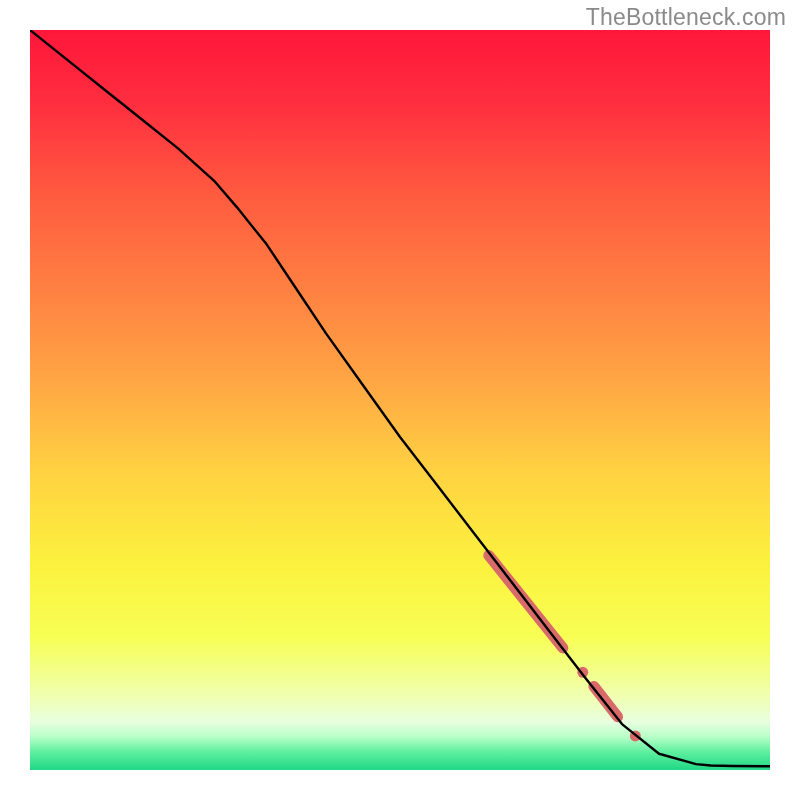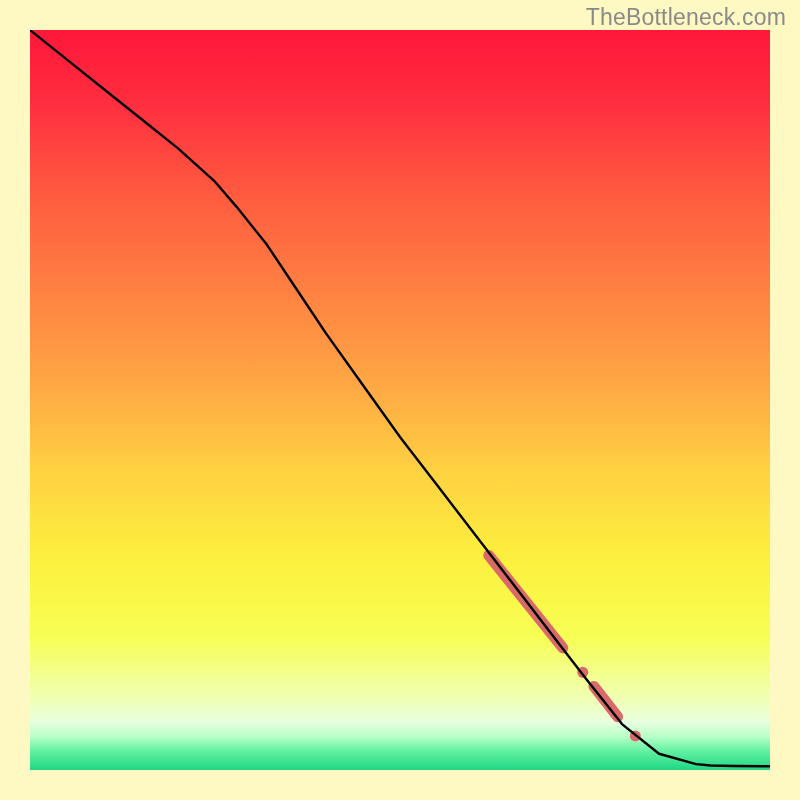--- a/index.html
+++ b/index.html
@@ -10,21 +10,21 @@
     background: #000;
     overflow: hidden;
     font-family: Arial, Helvetica, sans-serif;
   }
   .frame {
     position: absolute;
     left: 0;
     top: 0;
     width: 800px;
     height: 800px;
-    background: #fef9c3;
+    background: #ffffff;
   }
   .plot {
     position: absolute;
     left: 30px;
     top: 30px;
     width: 740px;
     height: 740px;
   }
   .watermark {
     position: absolute;

